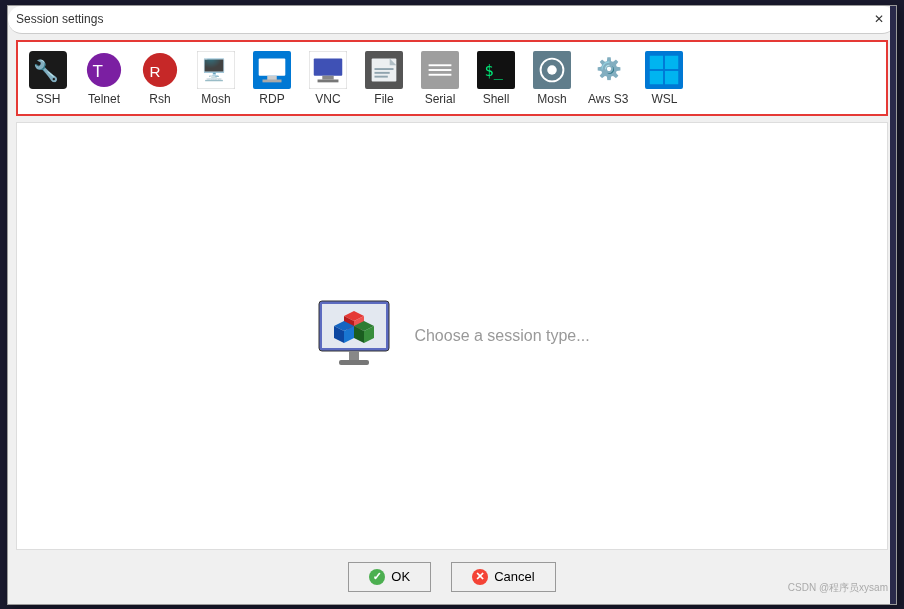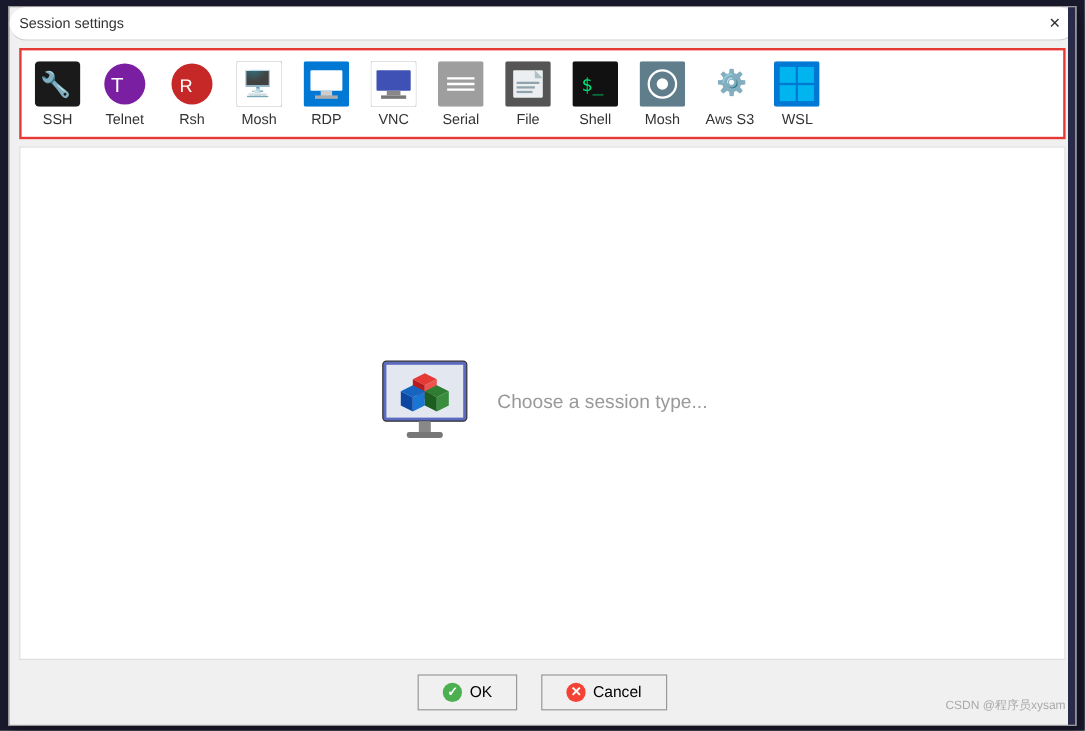--- a/index.html
+++ b/index.html
@@ -240,40 +240,40 @@
             <rect x="5" y="8" width="30" height="18" fill="#3f51b5" rx="1"></rect>
             <rect x="14" y="26" width="12" height="4" fill="#888"></rect>
             <rect x="9" y="30" width="22" height="3" fill="#777"></rect>
           </svg>
         </div>
         <span class="session-label">VNC</span>
       </div>
       <div class="session-type-item">
         <div class="session-icon">
           <svg viewBox="0 0 40 40" width="38" height="38">
-            <rect width="40" height="40" fill="#9e9e9e" rx="2"></rect>
-            <line x1="8" y1="15" x2="32" y2="15" stroke="#fff" stroke-width="2"></line>
-            <line x1="8" y1="20" x2="32" y2="20" stroke="#fff" stroke-width="2"></line>
-            <line x1="8" y1="25" x2="32" y2="25" stroke="#fff" stroke-width="2"></line>
-          </svg>
-        </div>
-        <span class="session-label">Serial</span>
-      </div>
-      <div class="session-type-item">
-        <div class="session-icon">
-          <svg viewBox="0 0 40 40" width="38" height="38">
             <rect width="40" height="40" fill="#555" rx="2"></rect>
             <rect x="7" y="8" width="26" height="24" fill="#eceff1" rx="1"></rect>
             <polygon points="26,8 33,15 26,15" fill="#b0bec5"></polygon>
             <rect x="10" y="18" width="20" height="2" fill="#90a4ae"></rect>
             <rect x="10" y="22" width="16" height="2" fill="#90a4ae"></rect>
             <rect x="10" y="26" width="14" height="2" fill="#90a4ae"></rect>
           </svg>
         </div>
         <span class="session-label">File</span>
+      </div>
+      <div class="session-type-item">
+        <div class="session-icon">
+          <svg viewBox="0 0 40 40" width="38" height="38">
+            <rect width="40" height="40" fill="#9e9e9e" rx="2"></rect>
+            <line x1="8" y1="15" x2="32" y2="15" stroke="#fff" stroke-width="2"></line>
+            <line x1="8" y1="20" x2="32" y2="20" stroke="#fff" stroke-width="2"></line>
+            <line x1="8" y1="25" x2="32" y2="25" stroke="#fff" stroke-width="2"></line>
+          </svg>
+        </div>
+        <span class="session-label">Serial</span>
       </div>
       <div class="session-type-item">
         <div class="session-icon">
           <svg viewBox="0 0 40 40" width="38" height="38">
             <rect width="40" height="40" fill="#111" rx="2"></rect>
             <text x="8" y="26" font-size="16" fill="#00e676" font-family="monospace">$_</text>
           </svg>
         </div>
         <span class="session-label">Shell</span>
       </div>

